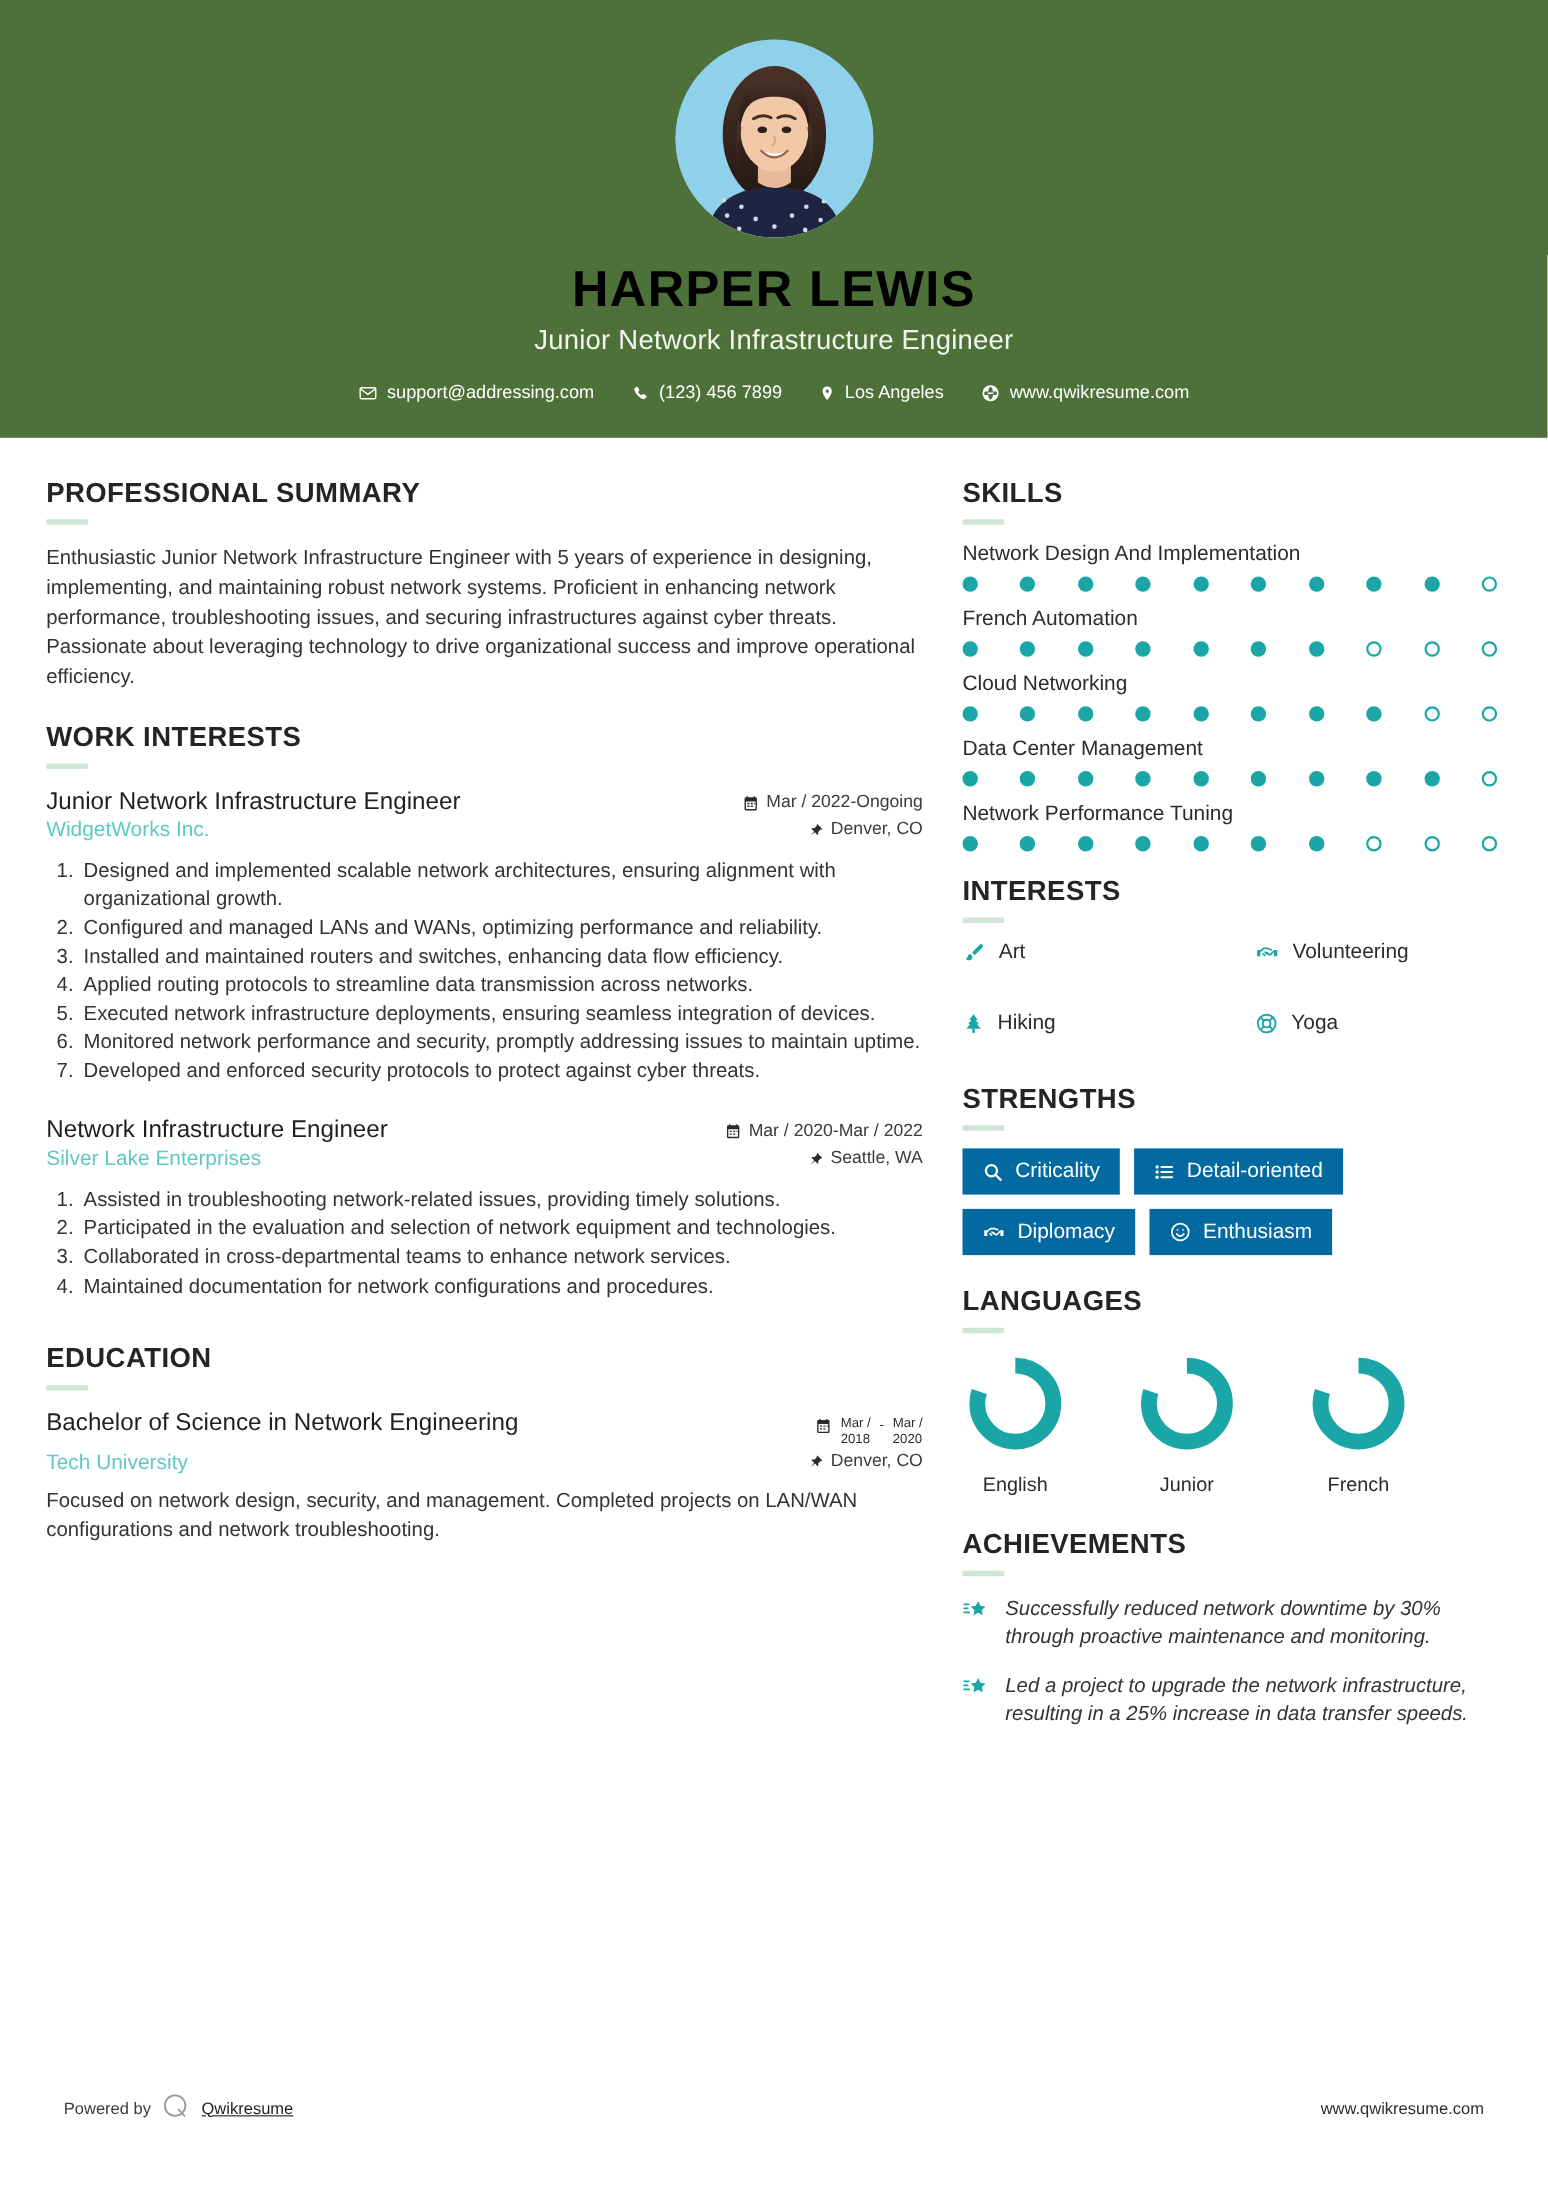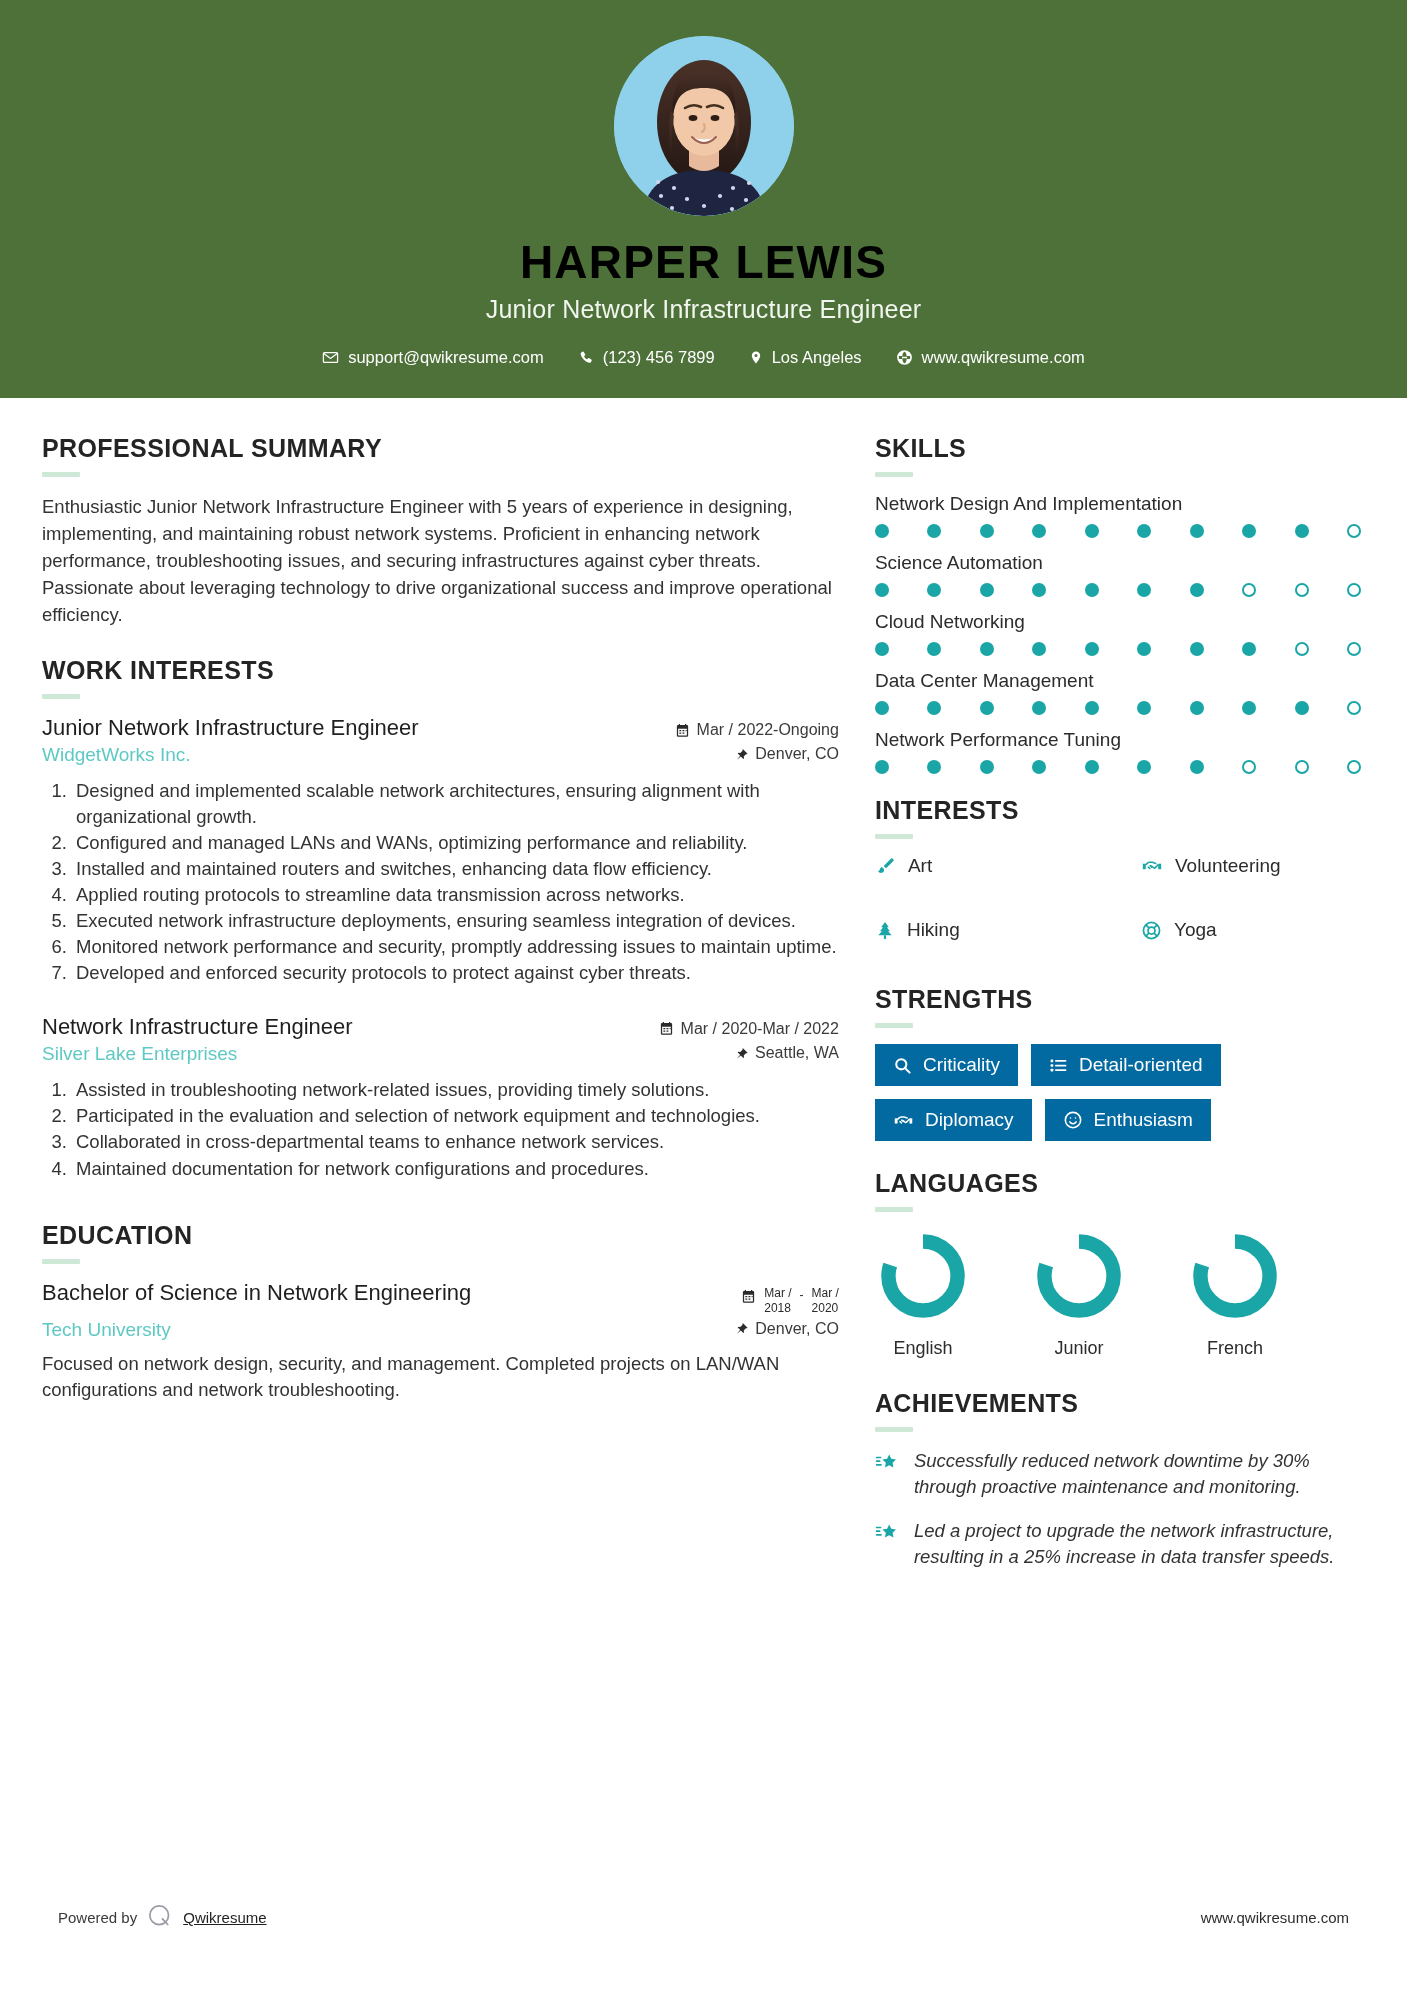--- a/index.html
+++ b/index.html
@@ -308,21 +308,21 @@
     <div class="job-title">Junior Network Infrastructure Engineer</div>
 
     <div class="contact-row">
       <div class="contact-item">
         <span>
           <svg width="17" height="17" viewBox="0 0 24 24" fill="none" stroke="#ffffff" stroke-width="1.8">
             <rect x="2" y="5" width="20" height="14" rx="1.5"></rect>
               <path d="M2.5 6.5 L12 13.5 L21.5 6.5"></path>
           </svg>
         </span>
-        <span class="contact-text">support@qwikresume.com</span>
+        <span class="contact-text">support@addressing.com</span>
       </div>
       <div class="contact-item">
         <span>
           <svg width="16" height="16" viewBox="0 0 24 24" fill="#ffffff">
             <path d="M6.6 2.7c.7-.5 1.7-.3 2.2.5l1.9 3c.4.7.3 1.6-.4 2.1l-1.2.9c.9 2.2 2.6 3.9 4.8 4.8l.9-1.2c.5-.7 1.4-.8 2.1-.4l3 1.9c.8.5 1 1.5.5 2.2l-1.2 1.7c-.6.8-1.6 1.2-2.6 1C11.3 18.3 5.7 12.7 4 6.5c-.3-1 .1-2 .9-2.6z"></path>
           </svg>
         </span>
         <span class="contact-text">(123) 456 7899</span>
       </div>
       <div class="contact-item">
@@ -479,21 +479,21 @@
               <span class="dot on"></span>
               <span class="dot on"></span>
               <span class="dot on"></span>
               <span class="dot on"></span>
               <span class="dot on"></span>
               <span class="dot on"></span>
               <span class="dot off"></span>
             </div>
         </div>
         <div class="skill">
-          <div class="skill-name">Science Automation</div>
+          <div class="skill-name">French Automation</div>
           <div class="dots">
               <span class="dot on"></span>
               <span class="dot on"></span>
               <span class="dot on"></span>
               <span class="dot on"></span>
               <span class="dot on"></span>
               <span class="dot on"></span>
               <span class="dot on"></span>
               <span class="dot off"></span>
               <span class="dot off"></span>

